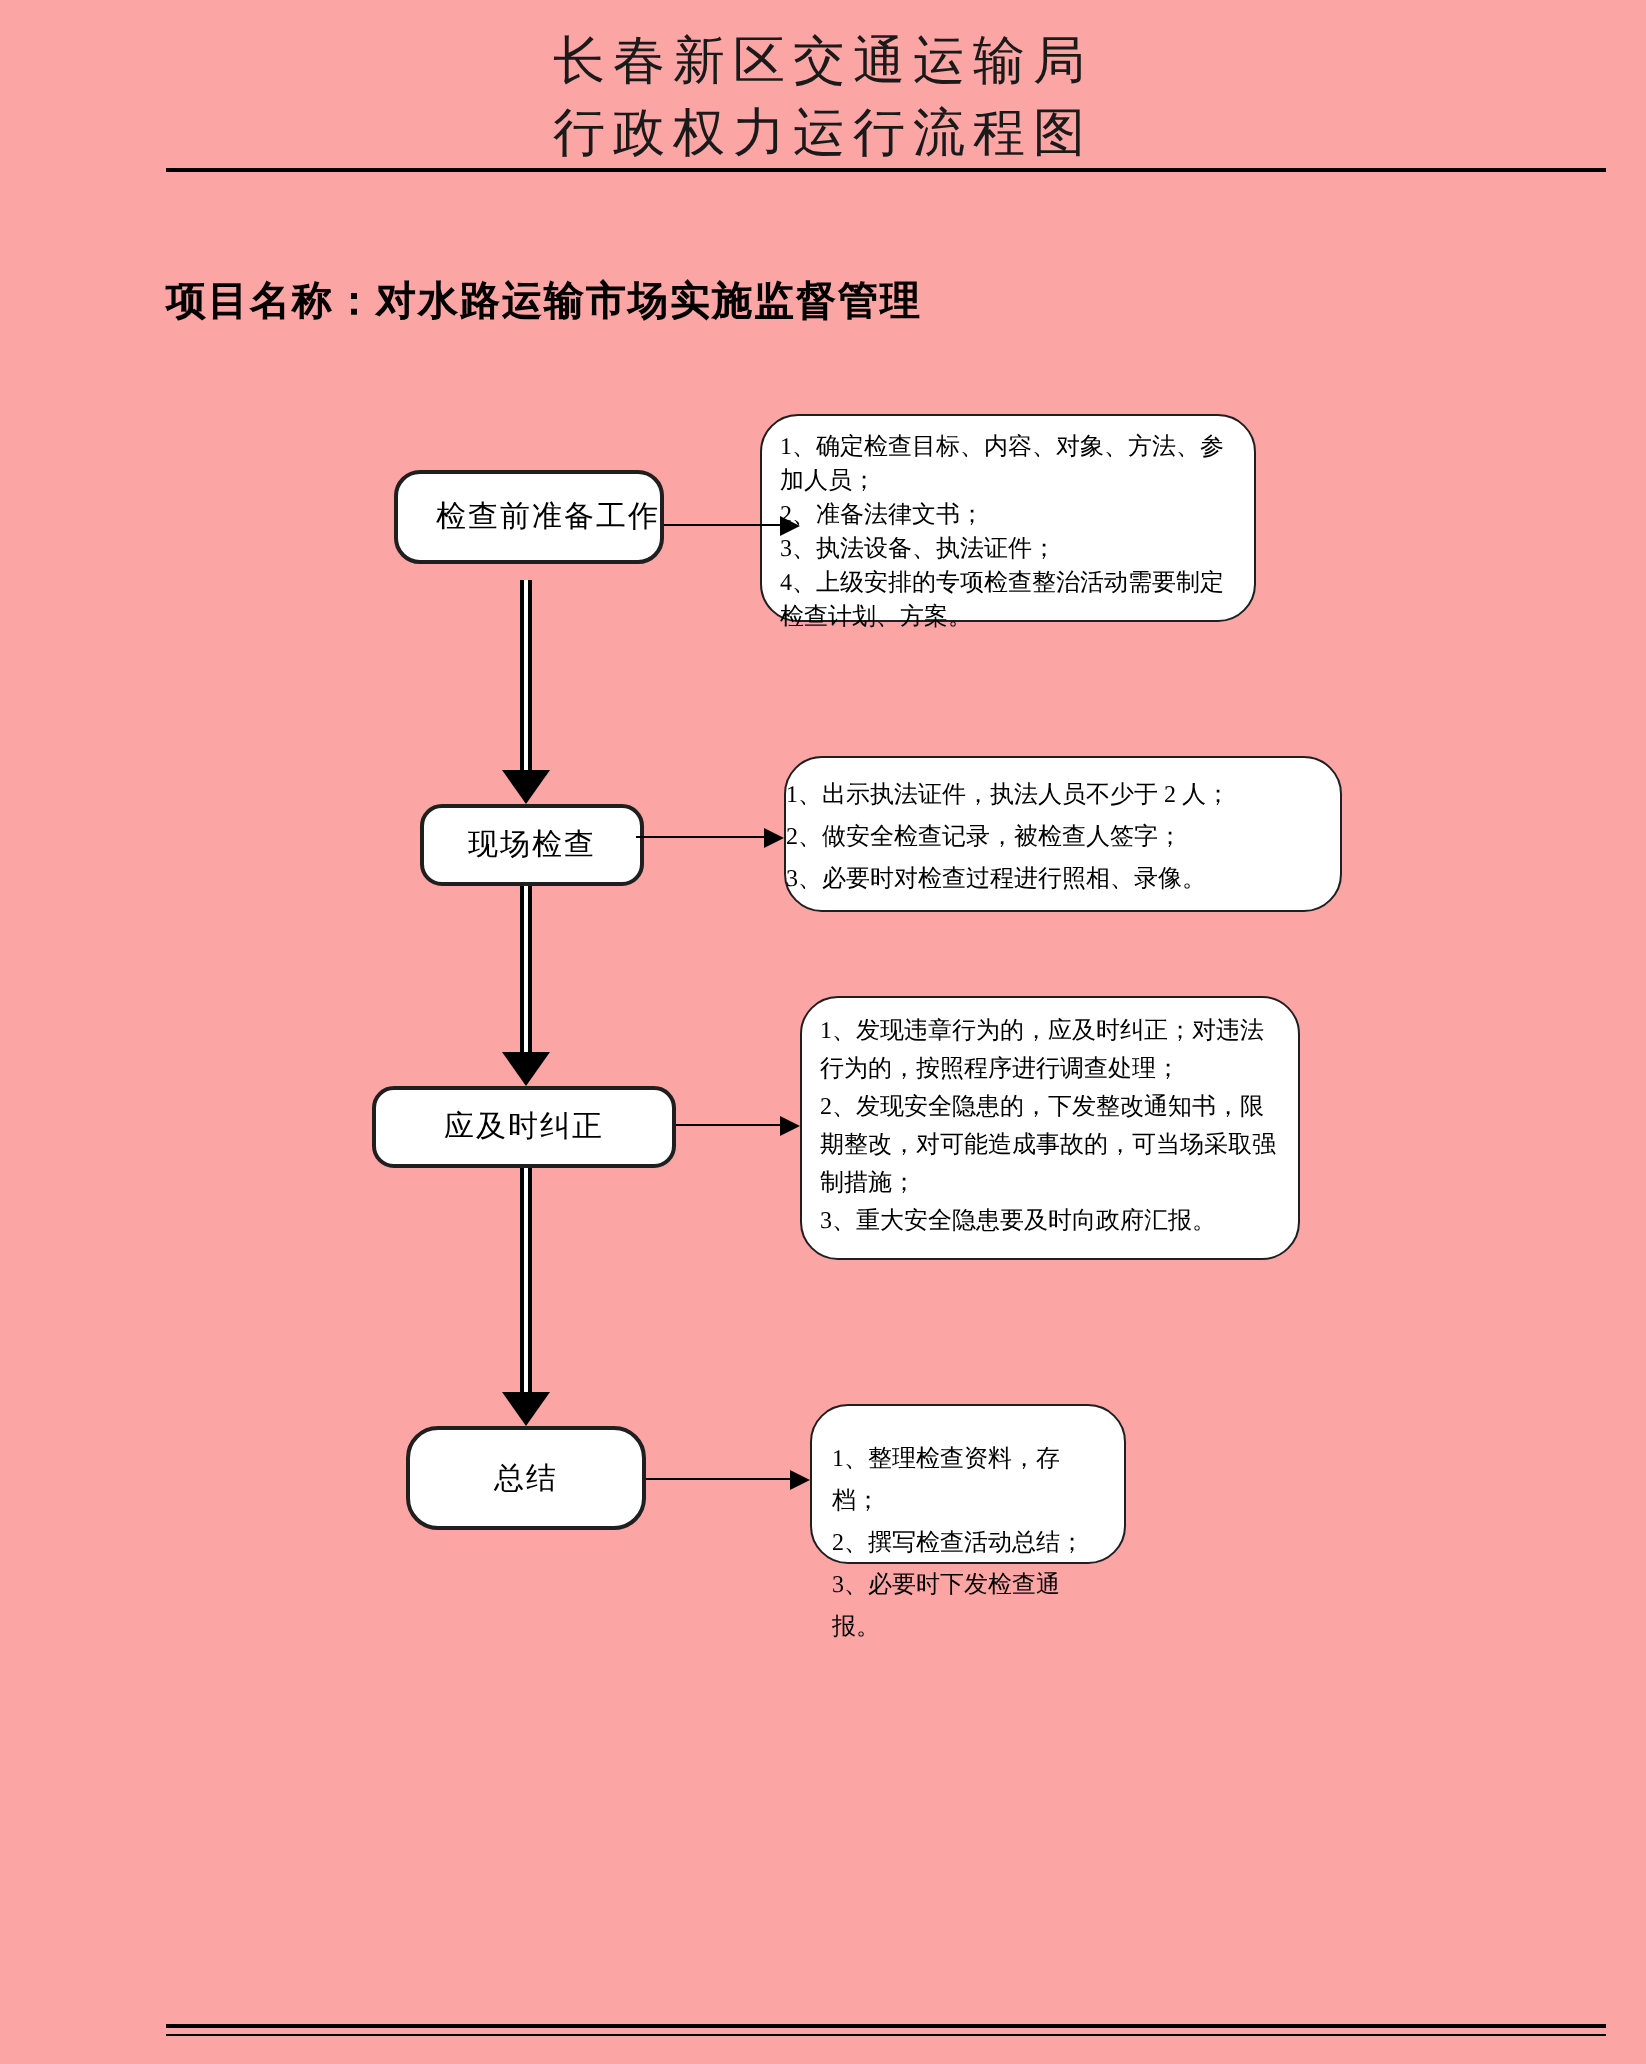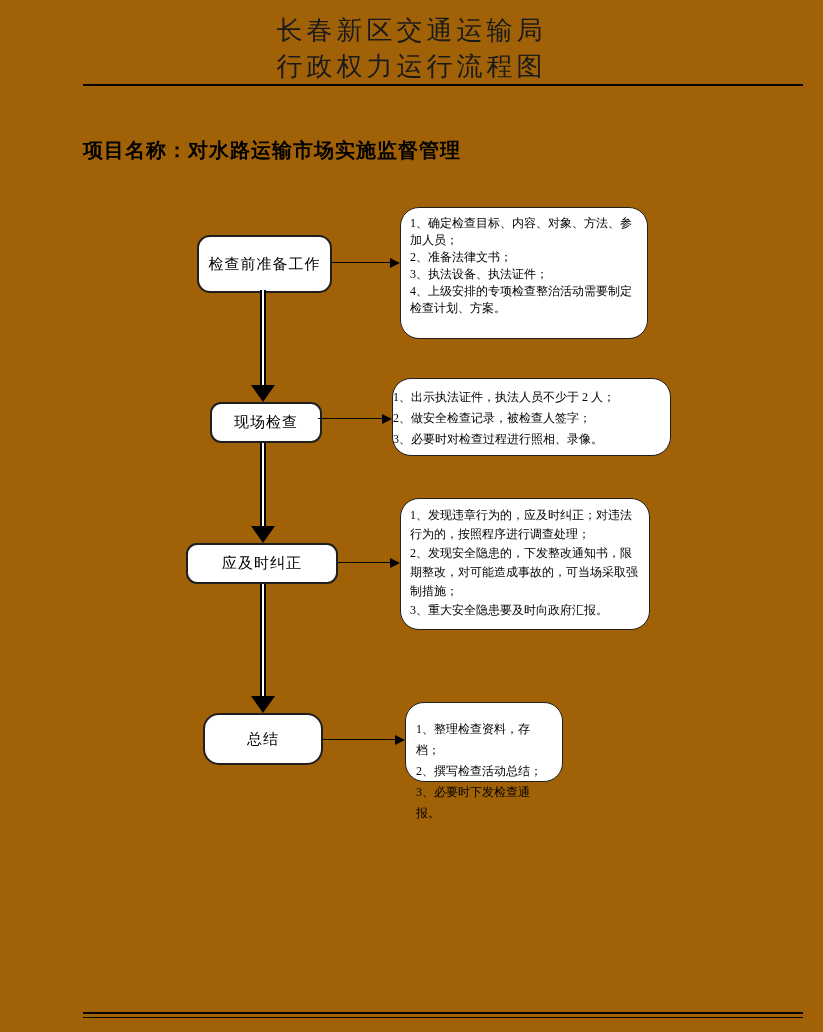--- a/index.html
+++ b/index.html
@@ -1,19 +1,19 @@
 <!DOCTYPE html>
 <html><head>
 <meta charset="utf-8">
 <style>
   html,body{margin:0;padding:0;background:#ffffff;}
   #page{
     position:relative;
     width:823px;height:1032px;
-    background:#a16207;
+    background:#fca5a5;
     font-family:"Liberation Serif","DejaVu Serif",serif;
     color:#000;
     overflow:hidden;
   }
   
   .doc-title{
     position:absolute;top:13px;left:0;width:823px;
     text-align:center;
     font-size:26px;line-height:36px;
     font-weight:400;
@@ -35,39 +35,39 @@
   
   .flow-node{
     position:absolute;
     border:2px solid #1f1f1f;
     border-radius:11px;
     background:#fff;
     display:flex;align-items:center;justify-content:center;
     font-size:15px;letter-spacing:1px;
     box-sizing:border-box;
   }
-  #node-1{left:197px;top:235px;width:135px;height:58px;border-radius:13px;}
+  #node-1{left:197px;top:235px;width:135px;height:47px;border-radius:13px;justify-content:flex-end;}
   #node-2{left:210px;top:402px;width:112px;height:41px;}
   #node-3{left:186px;top:543px;width:152px;height:41px;}
   #node-4{left:203px;top:713px;width:120px;height:52px;border-radius:16px;}
   
   .desc-box{
     position:absolute;
     border:1.5px solid #1f1f1f;
     border-radius:19px;
     background:#fff;
     box-sizing:border-box;
     padding:7px 9px;
   }
   .desc-text{
     white-space:pre-wrap;
     font-size:12px;
     color:#000;
   }
-  #desc-1{left:400px;top:207px;width:248px;height:132px;}
+  #desc-1{left:380px;top:207px;width:248px;height:104px;}
   #desc-1 .desc-text{line-height:17px;}
   #desc-2{left:392px;top:378px;width:279px;height:78px;padding:8px 0;}
   #desc-2 .desc-text{line-height:21px;}
   #desc-3{left:400px;top:498px;width:250px;height:132px;}
   #desc-3 .desc-text{line-height:19px;}
   #desc-4{left:405px;top:702px;width:158px;height:80px;padding:16px 10px;}
   #desc-4 .desc-text{line-height:21px;}
   
   .v-shaft{
     position:absolute;left:260px;width:6px;

